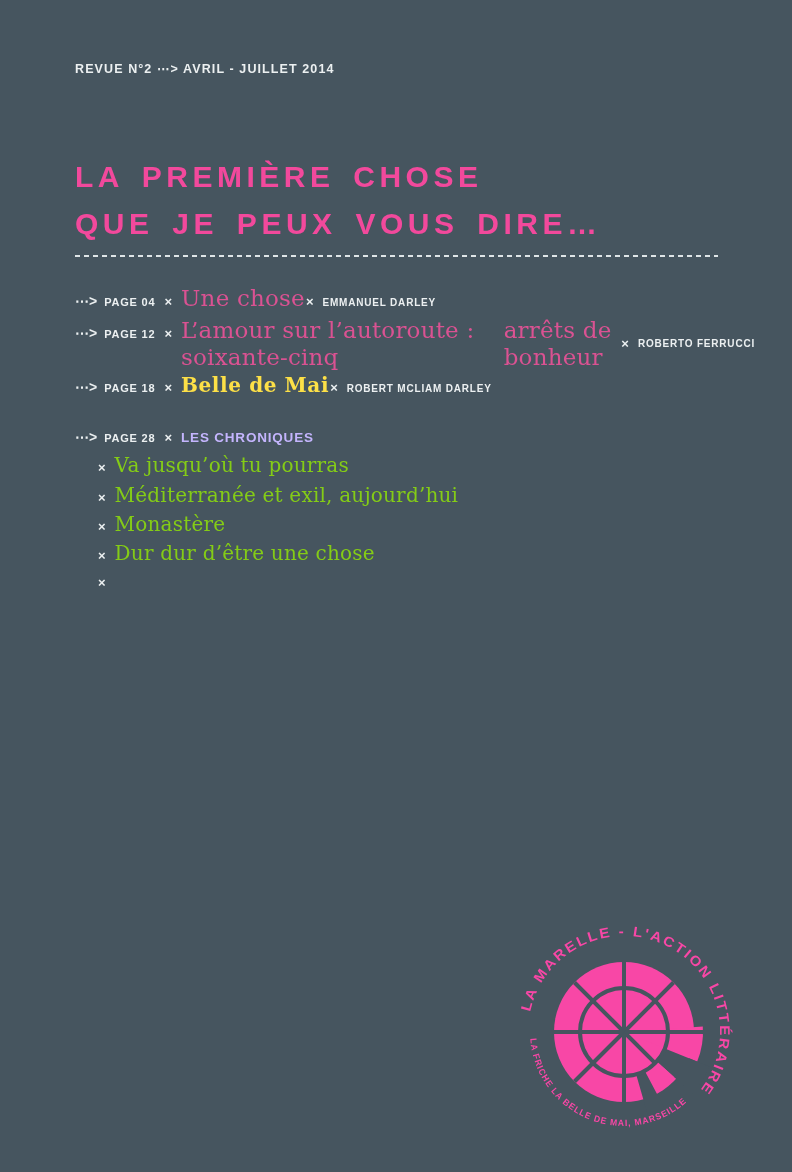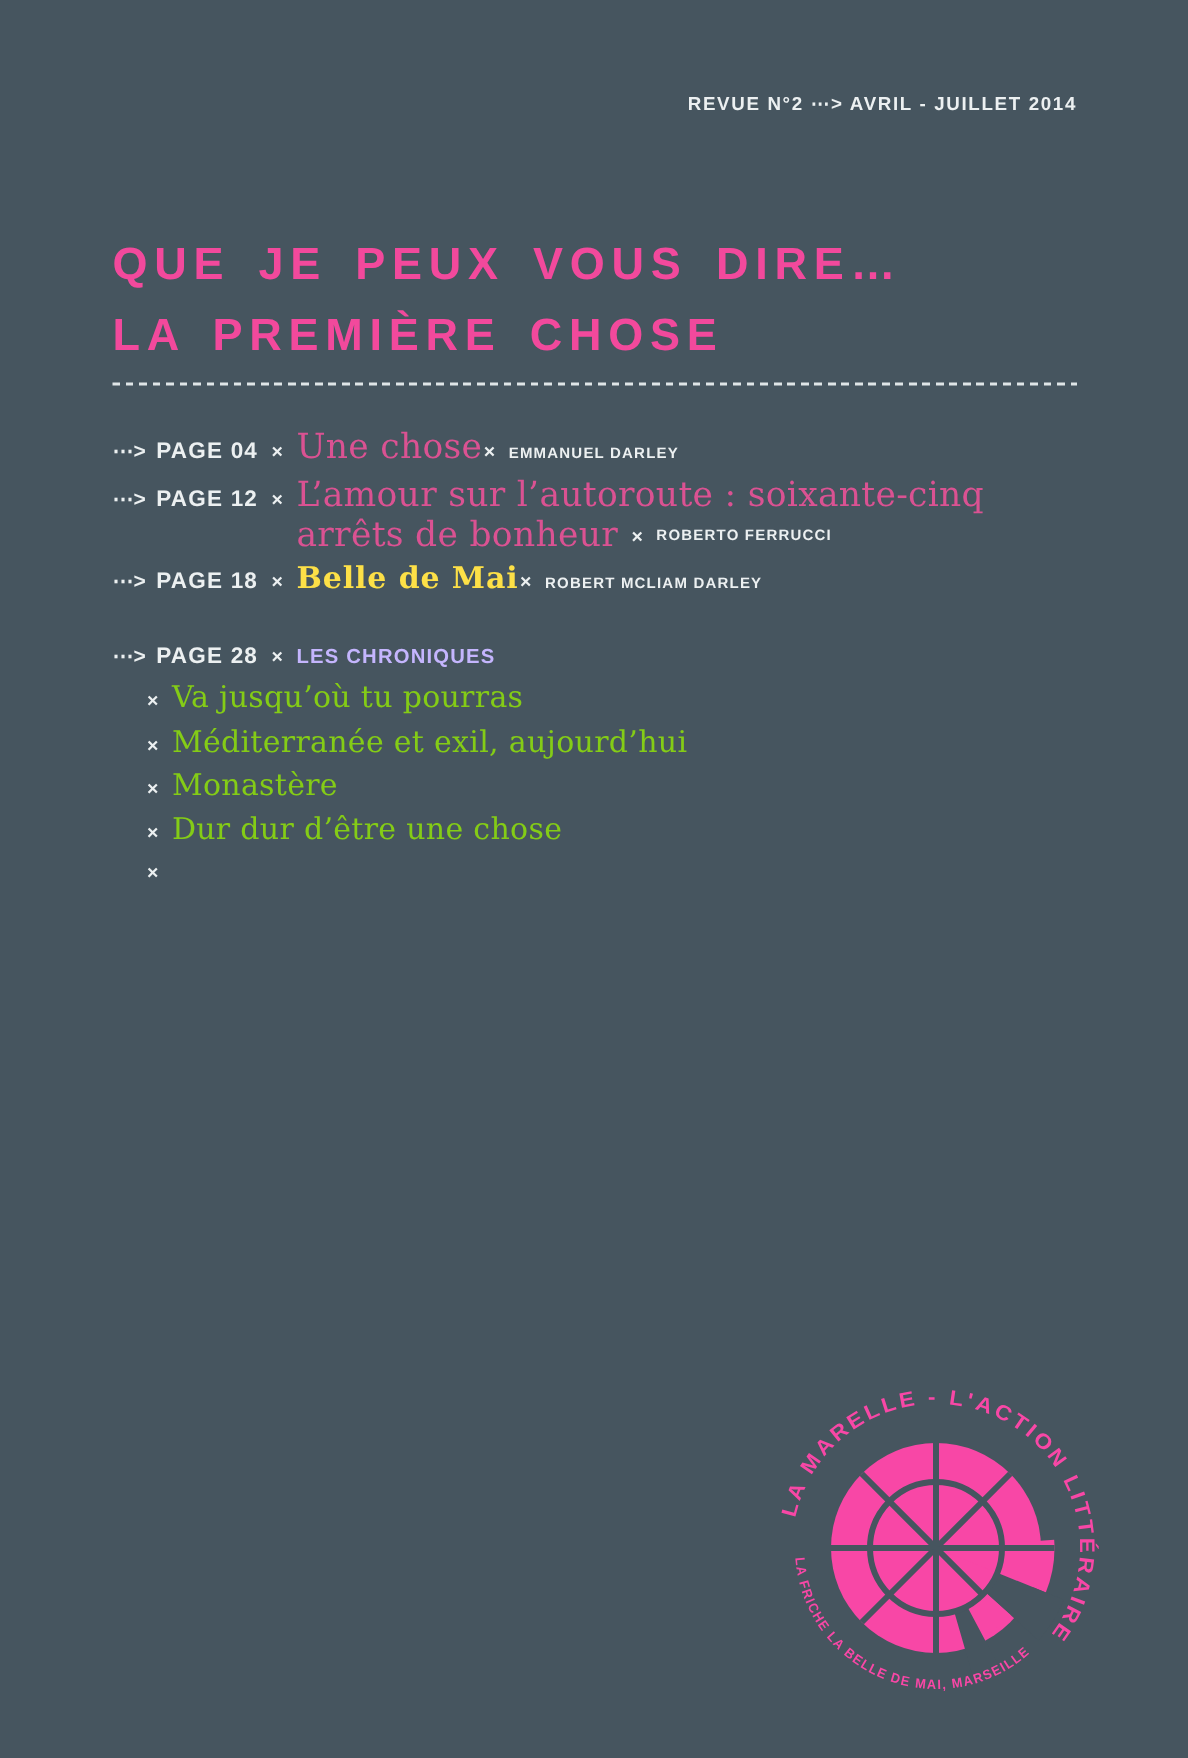--- a/index.html
+++ b/index.html
@@ -8,21 +8,21 @@
     background:#46555f;
     font-family:"Liberation Sans",sans-serif;
     overflow:hidden;
     position:relative;
   }
   .page{position:absolute;inset:0;}
 
   
   .rev-header{
     position:absolute;top:61px;left:75px;width:643px;
-    text-align:right;
+    text-align:left;
     color:#ecf0f1;font-weight:700;font-size:12.5px;letter-spacing:1.1px;
     white-space:nowrap;
   }
 
   
   .main-title{
     position:absolute;top:153px;left:75px;width:660px;
     color:#f2499c;font-weight:700;font-size:30px;line-height:47px;
     letter-spacing:4.5px;word-spacing:6px;
   }
@@ -30,28 +30,28 @@
   
   .dashed-rule{
     position:absolute;top:255px;left:75px;width:643px;height:2px;
     background:repeating-linear-gradient(90deg,#dfe5e7 0 5px,rgba(0,0,0,0) 5px 9px);
   }
 
   
   .toc{position:absolute;top:285px;left:75px;width:680px;line-height:27.6px;}
   .toc-row{display:flex;align-items:baseline;}
   .arrow{color:#ecf0f1;font-weight:700;font-size:14px;letter-spacing:0;margin-right:7px;white-space:nowrap;}
-  .page-num{color:#ecf0f1;font-weight:700;font-size:15px;letter-spacing:0.8px;margin-right:8px;white-space:nowrap;}
+  .page-num{color:#ecf0f1;font-weight:700;font-size:11px;letter-spacing:0.8px;margin-right:8px;white-space:nowrap;}
   .cross{color:#ecf0f1;font-weight:700;font-size:13px;margin:0 9px 0 1px;}
   .entry-title{
     font-family:"DejaVu Serif",serif;color:#da5292;font-size:23px;letter-spacing:0.2px;
   }
   .entry-title.light{color:#fde047;font-size:20px;letter-spacing:0.6px;font-weight:bold;}
   .author{color:#ecf0f1;font-weight:700;font-size:10px;letter-spacing:0.8px;white-space:nowrap;}
-  .wrap-block{display:flex;flex-direction:column;}
+  .wrap-block{display:flex;}
   .wrap-line{display:flex;align-items:center;}
 
   
   .chroniques{position:absolute;top:424px;left:75px;width:680px;line-height:27.3px;}
   .chron-header{display:flex;align-items:baseline;}
   .chron-heading{color:#c4b5fd;font-weight:700;font-size:13.5px;letter-spacing:0.8px;}
   .chron-item{display:flex;align-items:baseline;padding-left:22px;}
   .chron-item .cross{margin-right:9px;}
   .chron-title{font-family:"DejaVu Serif",serif;color:#84cc16;font-size:20px;letter-spacing:0.2px;}
   .chron-title.caps{font-size:19px;letter-spacing:1.2px;}
@@ -69,22 +69,22 @@
   }
 </style>
 </head>
 <body>
 
 <div class="page">
 
   <div class="rev-header">REVUE N°2 ⋯&gt; AVRIL - JUILLET 2014</div>
 
   <div class="main-title">
+    <div>LA PREMIÈRE CHOSE</div>
     <div>QUE JE PEUX VOUS DIRE…</div>
-    <div>LA PREMIÈRE CHOSE</div>
   </div>
 
   <div class="dashed-rule"></div>
 
   <div class="toc">
 
     <div class="toc-row">
       <span class="arrow">⋯&gt;</span>
       <span class="page-num">PAGE 04</span>
       <span class="cross">×</span>

